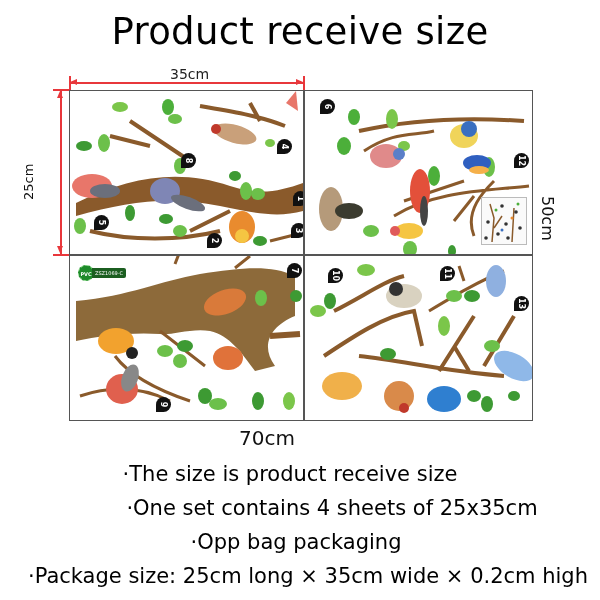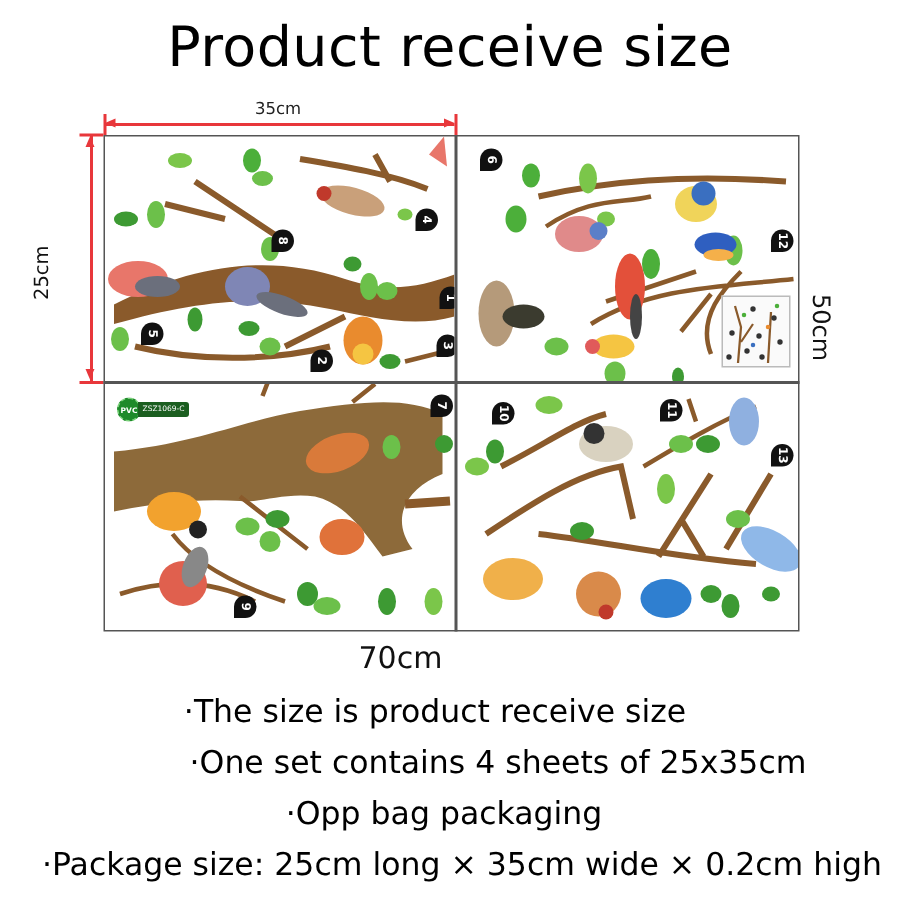--- a/index.html
+++ b/index.html
@@ -1,20 +1,20 @@
 <!DOCTYPE html>
 <html><head>
 <meta charset="utf-8">
 <style>
   html, body { margin:0; padding:0; background:#ffffff; }
   body { width:600px; height:600px; position:relative; overflow:hidden;
          font-family:"DejaVu Sans", "Liberation Sans", sans-serif; color:#000; }
   .title { position:absolute; left:0; width:600px; top:8px; text-align:center;
            font-size:37px; line-height:48px; letter-spacing:0.3px; }
-  .dim { position:absolute; font-size:11px; color:#222; }
+  .dim { position:absolute; font-size:14px; color:#222; }
   .dim-big { position:absolute; font-size:15px; color:#111; }
   .sheet-frame { position:absolute; left:69px; top:90px; width:464px; height:331px;
                  border:1.5px solid #555; box-sizing:border-box; }
   .sheet { position:absolute; overflow:hidden; background:#fff; }
   .vdiv { position:absolute; left:303px; top:90px; width:1.5px; height:331px; background:#555; }
   .hdiv { position:absolute; left:69px; top:254px; width:464px; height:1.5px; background:#555; }
   .redline { position:absolute; background:#e8373b; }
   .info { position:absolute; left:0; width:600px; text-align:center; font-size:21px; line-height:28px; }
   .marker { position:absolute; width:15px; height:15px; border-radius:50% 50% 50% 0; background:#111;
             color:#fff; font-size:8px; line-height:15px; text-align:center; font-weight:bold; }

